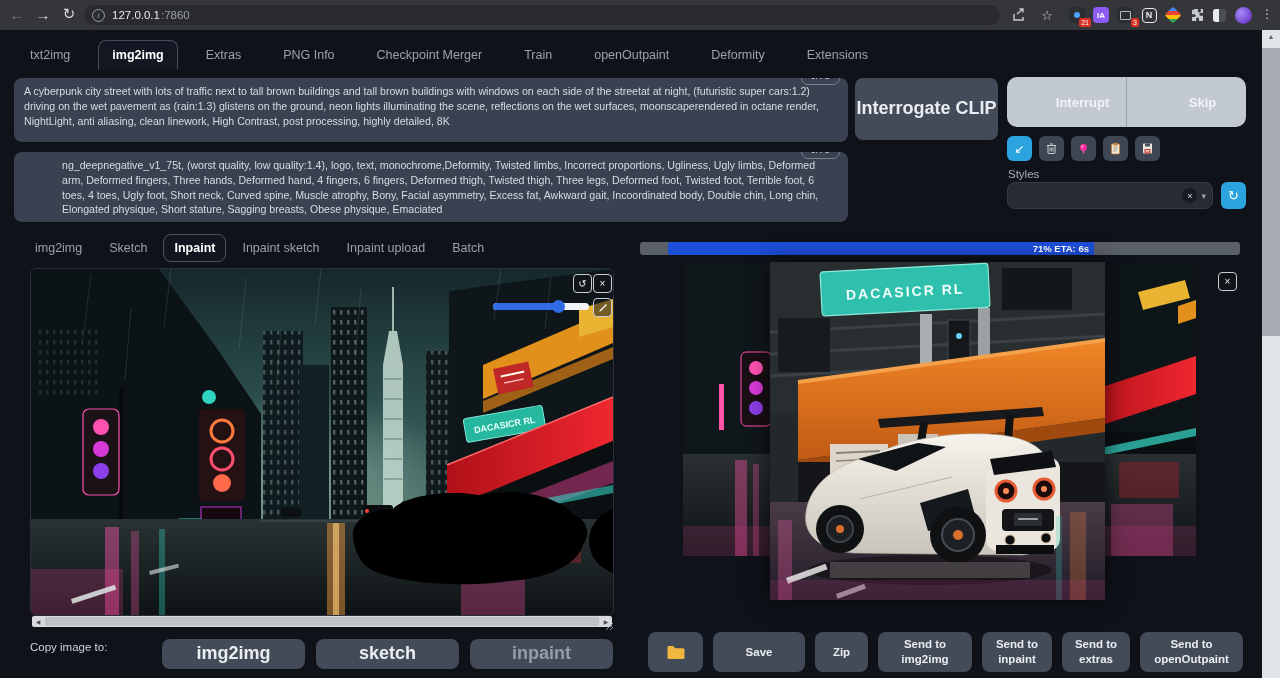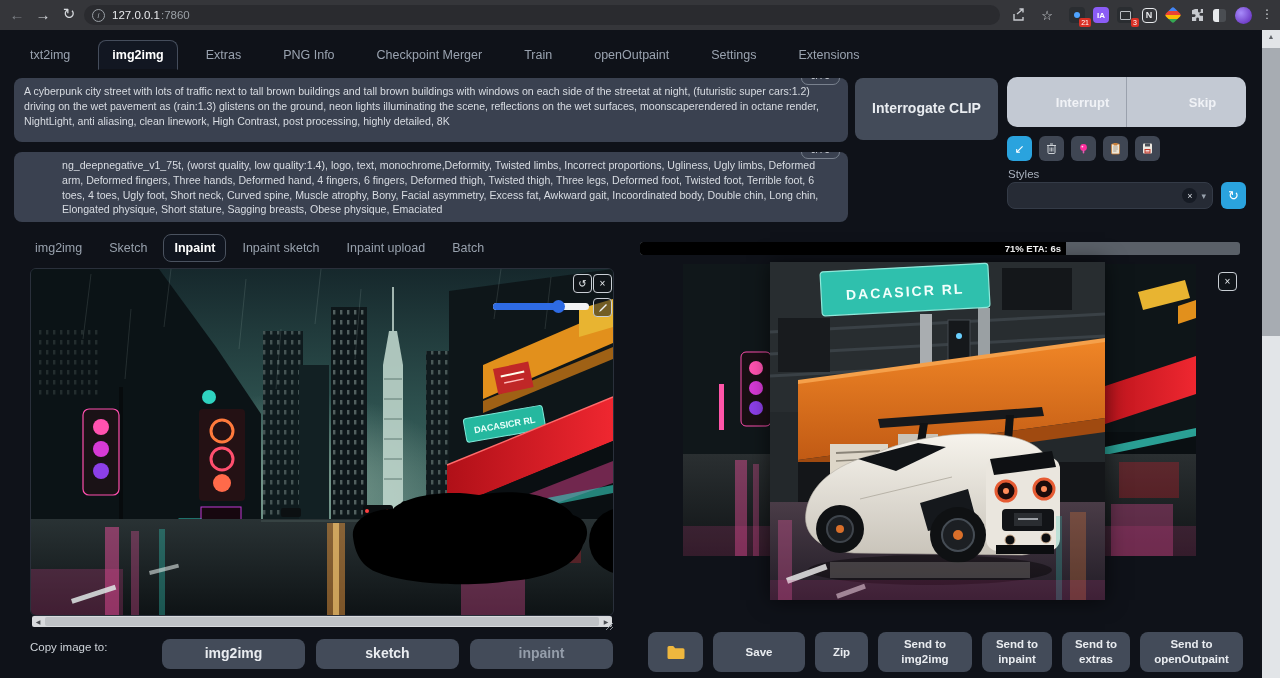--- a/index.html
+++ b/index.html
@@ -27,41 +27,41 @@
   .tab{padding:7px 13px;color:#9aa3b0;font-size:12.5px;border:1px solid transparent;border-radius:8px 8px 0 0;}
   .tab.active{color:#fff;font-weight:bold;border-color:#454d5c;border-bottom-color:#0f1219;background:#121722;}
 
   
   .promptbox{position:absolute;left:14px;width:834px;background:#3a4150;border-radius:8px;
              padding:6px 10px;color:#d8dce2;font-size:10.6px;line-height:1.4;overflow:hidden;box-sizing:border-box;}
   .counter{position:absolute;top:-11px;right:8px;background:#3a4150;border:1px solid #79818e;border-radius:7px;
            font-size:10px;color:#d6dae0;padding:1px 9px;}
 
   
-  .btn-dark{background:#434b59;border-radius:8px;color:#e9ecf0;font-weight:bold;font-size:14px;
+  .btn-dark{background:#434b59;border-radius:8px;color:#e9ecf0;font-weight:bold;font-size:18px;
             display:flex;align-items:center;justify-content:center;text-align:center;line-height:1.4;}
   #interrupt-skip{position:absolute;left:1007px;top:77px;width:239px;height:50px;border-radius:10px;
                   background:#c3c9d3;display:flex;overflow:hidden;}
   .half{flex:1;display:flex;align-items:center;justify-content:center;color:#f0f2f6;font-size:13px;font-weight:bold;padding-left:32px;}
   #is-divider{width:1px;background:#9aa1ad;}
   #mini-row{position:absolute;left:1007px;top:136px;display:flex;gap:7px;}
   .mini{width:25px;height:25px;border-radius:6px;background:#3f4653;display:flex;align-items:center;justify-content:center;}
   .mini.blue{background:#2aa3de;}
   #styles-label{position:absolute;left:1008px;top:168px;color:#a9b1bd;font-size:11.5px;}
   #styles-dd{position:absolute;left:1007px;top:182px;width:206px;height:27px;background:#262b35;
              border:1px solid #343b47;border-radius:8px;display:flex;align-items:center;justify-content:flex-end;gap:4px;padding-right:6px;box-sizing:border-box;}
   #styles-clear{width:15px;height:15px;border-radius:50%;background:#161b24;color:#d8dce2;font-size:9px;
                 display:flex;align-items:center;justify-content:center;}
   #styles-caret{color:#98a1ad;font-size:9px;}
   #styles-refresh{position:absolute;left:1221px;top:182px;width:25px;height:27px;background:#2aa3de;border-radius:6px;
                   color:#fff;font-size:13px;display:flex;align-items:center;justify-content:center;}
 
   
   #progress{position:absolute;left:640px;top:242px;width:600px;height:13px;background:#5a6068;border-radius:3px;overflow:hidden;}
-  #progress-fill{height:100%;background:#000000;display:flex;align-items:center;justify-content:flex-end;border-radius:3px 0 0 3px;}
+  #progress-fill{height:100%;background:#1d4ed8;display:flex;align-items:center;justify-content:flex-end;border-radius:3px 0 0 3px;margin-left:28px;}
   #progress-label{color:#fff;font-size:9.5px;font-weight:bold;padding-right:5px;white-space:nowrap;}
 
   
   #innertabs{position:absolute;left:24px;top:234px;display:flex;gap:5px;align-items:flex-end;}
   .itab{padding:6px 10px;color:#98a1ad;font-size:12.5px;border:1px solid transparent;border-radius:8px;}
   .itab.active{color:#fff;font-weight:bold;border-color:#4a525f;background:#10151f;}
 
   
   #canvas{position:absolute;left:30px;top:268px;width:582px;height:346px;border-radius:6px;overflow:hidden;
           border:1px solid #2a303b;background:#0d1418;}
@@ -152,21 +152,21 @@
   </div>
 
   <div id="tabbar">
     <div class="tab">txt2img</div>
     <div class="tab active">img2img</div>
     <div class="tab">Extras</div>
     <div class="tab">PNG Info</div>
     <div class="tab">Checkpoint Merger</div>
     <div class="tab">Train</div>
     <div class="tab">openOutpaint</div>
-    <div class="tab">Settings</div>
+    <div class="tab">Deformity</div>
     <div class="tab">Extensions</div>
   </div>
 
   <div class="promptbox" style="top:78px;height:64px;">
     <span>A cyberpunk city street with lots of traffic next to tall brown buildings and tall brown buildings with windows on each side of the streetat at night, (futuristic super cars:1.2) driving on the wet pavement as (rain:1.3) glistens on the ground, neon lights illuminating the scene, reflections on the wet surfaces, moonscaperendered in octane render, NightLight, anti aliasing, clean linework, High Contrast, post processing, highly detailed, 8K</span>
     <span class="counter">0/75</span>
   </div>
   <div class="promptbox" style="top:152px;height:70px;padding-left:48px;">
     <span>ng_deepnegative_v1_75t, (worst quality, low quality:1.4), logo, text, monochrome,Deformity, Twisted limbs, Incorrect proportions, Ugliness, Ugly limbs, Deformed arm, Deformed fingers, Three hands, Deformed hand, 4 fingers, 6 fingers, Deformed thigh, Twisted thigh, Three legs, Deformed foot, Twisted foot, Terrible foot, 6 toes, 4 toes, Ugly foot, Short neck, Curved spine, Muscle atrophy, Bony, Facial asymmetry, Excess fat, Awkward gait, Incoordinated body, Double chin, Long chin, Elongated physique, Short stature, Sagging breasts, Obese physique, Emaciated</span>
     <span class="counter">0/75</span>

